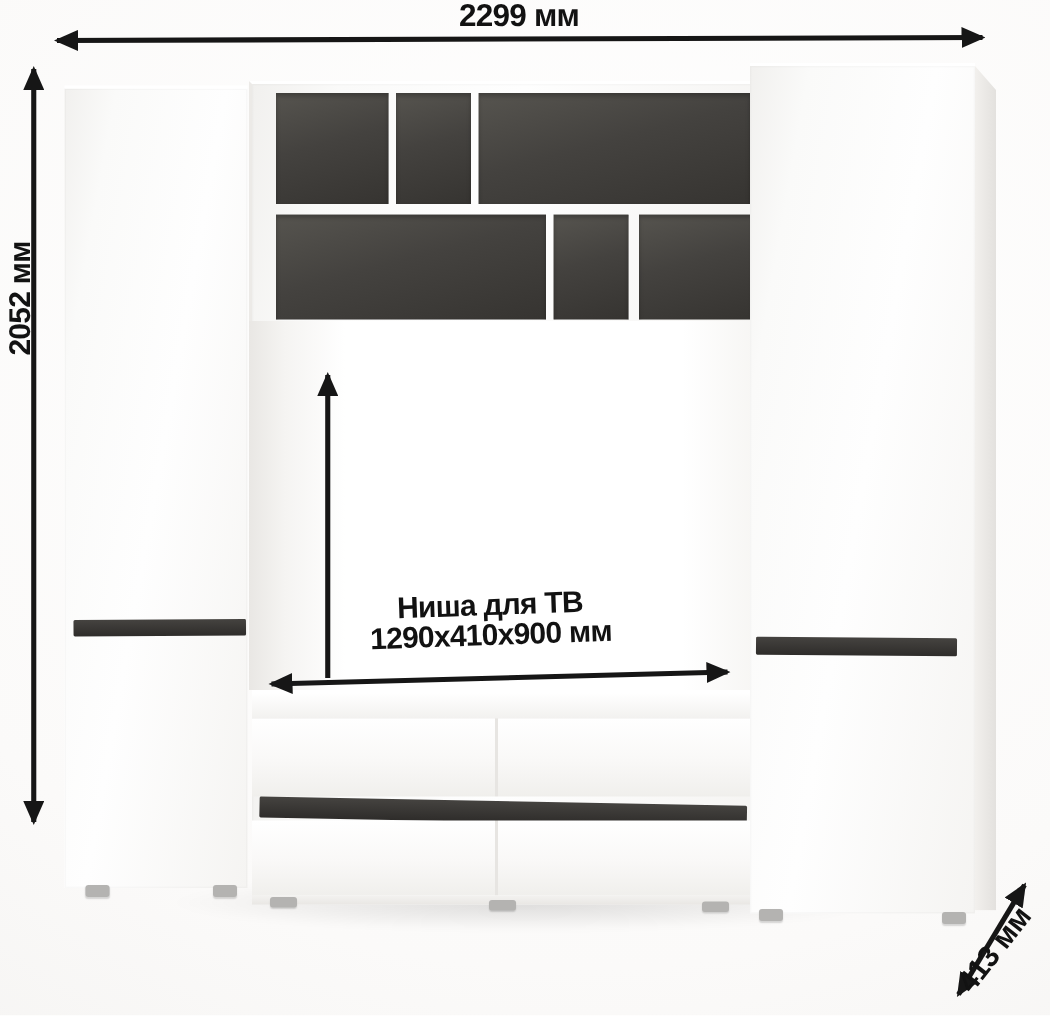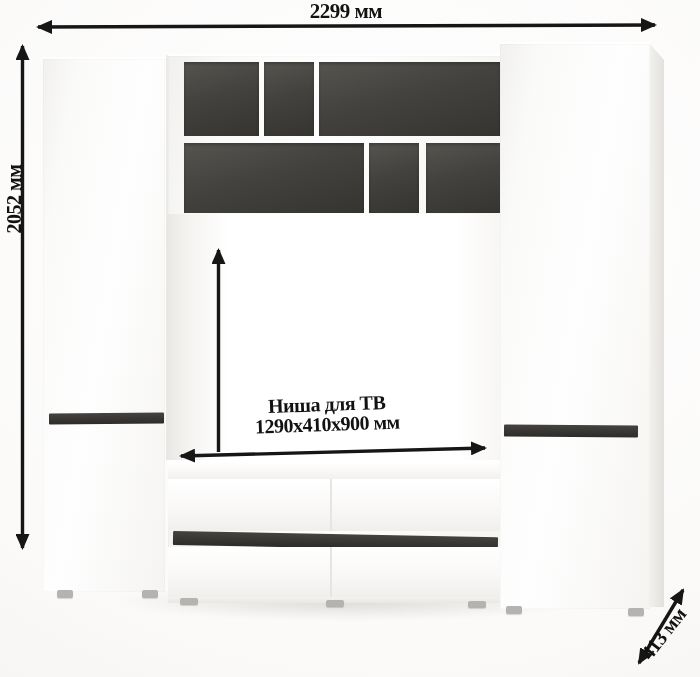--- a/index.html
+++ b/index.html
@@ -1,19 +1,19 @@
 <!DOCTYPE html>
 <html style="--arrow: #161616; --furniture-white: #fbfaf9; --open-shelf-interior: #44423f; --handle-strip: #454340; --feet: #b4b3b1; --background: #fbfaf9;"><head>
 <meta charset="utf-8">
 <style>
   html,body{margin:0;padding:0;background:#ffffff;}
   #scene{
     position:relative;width:700px;height:677px;overflow:hidden;
     background:radial-gradient(130% 110% at 55% 35%, #ffffff 0%, #fbfaf9 55%, #f0efed 100%);
-    font-family:Liberation Serif, serif;
+    font-family:Liberation Sans, sans-serif;
   }
   .abs{position:absolute;}
   .panel{
     background:linear-gradient(100deg,#f1f0ee 0%,#fafaf9 16%,#fefefe 50%,#f5f4f2 100%);
     border-top:2px solid #ffffff;
     box-shadow:inset 0 0 0 1px rgba(0,0,0,0.02);
   }
   .strip{
     background:linear-gradient(180deg,var(--handle-strip,#454340) 0%,#2e2c2a 100%);
     border-radius:1px;

